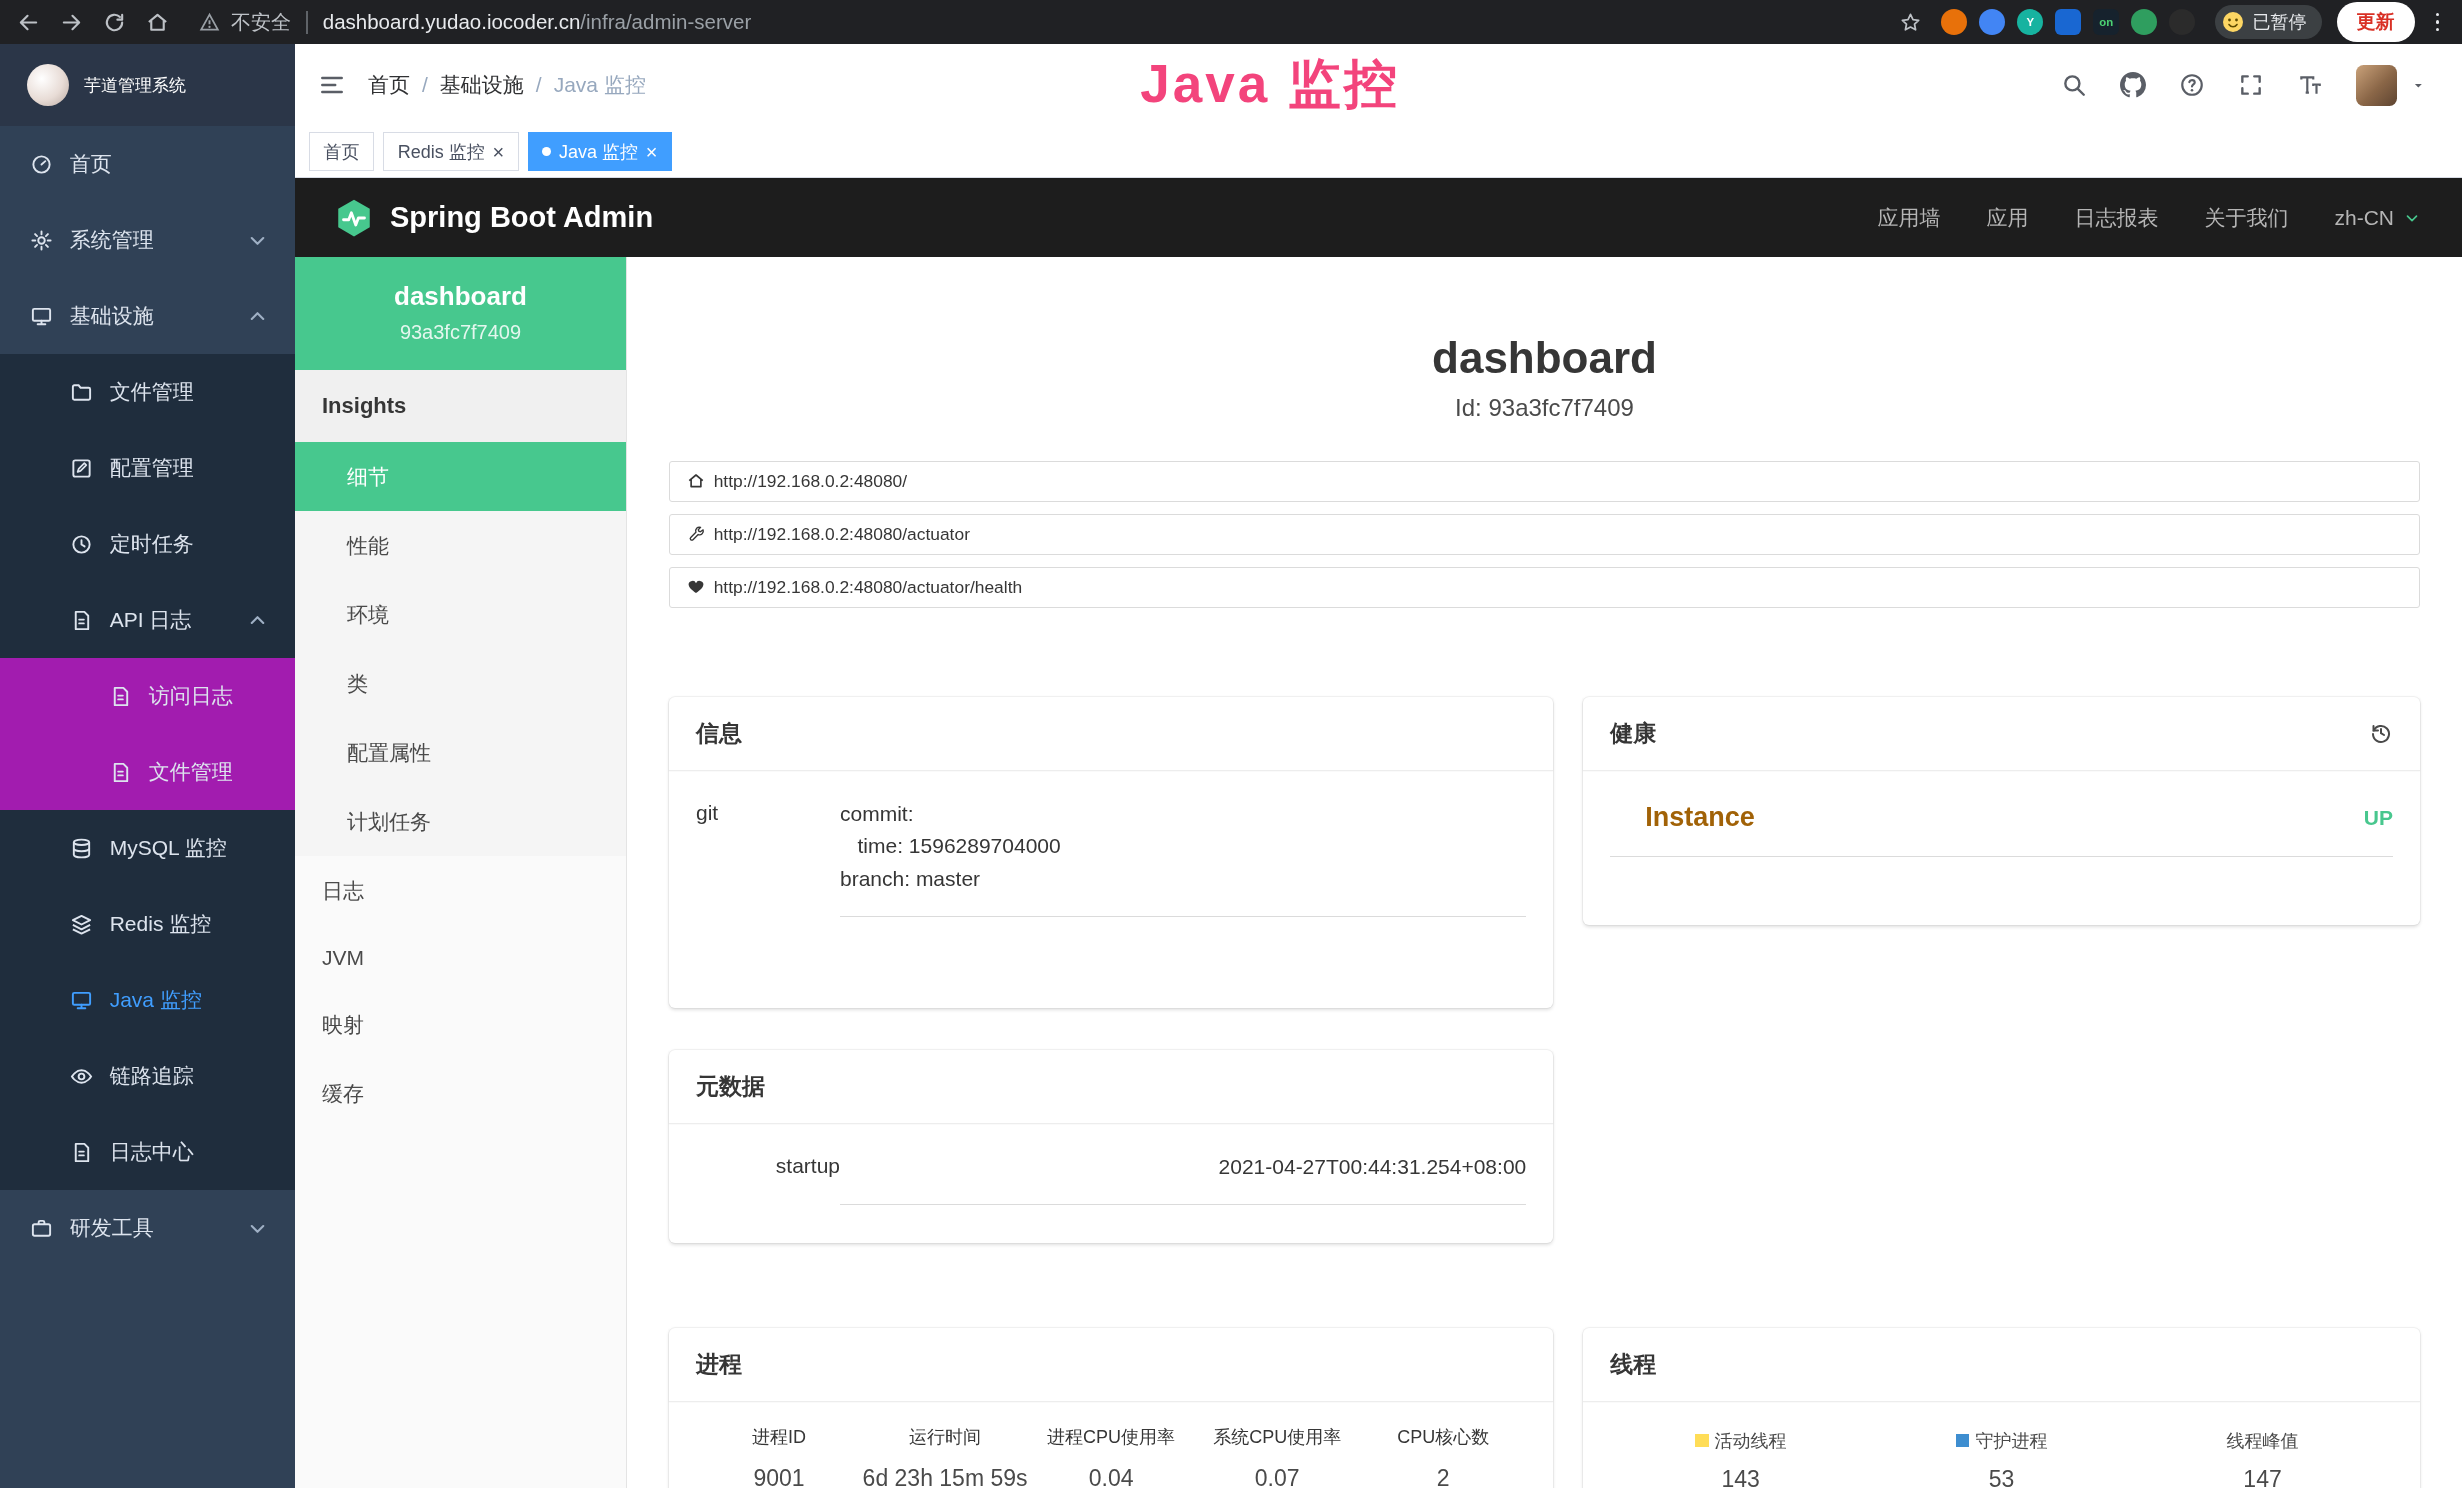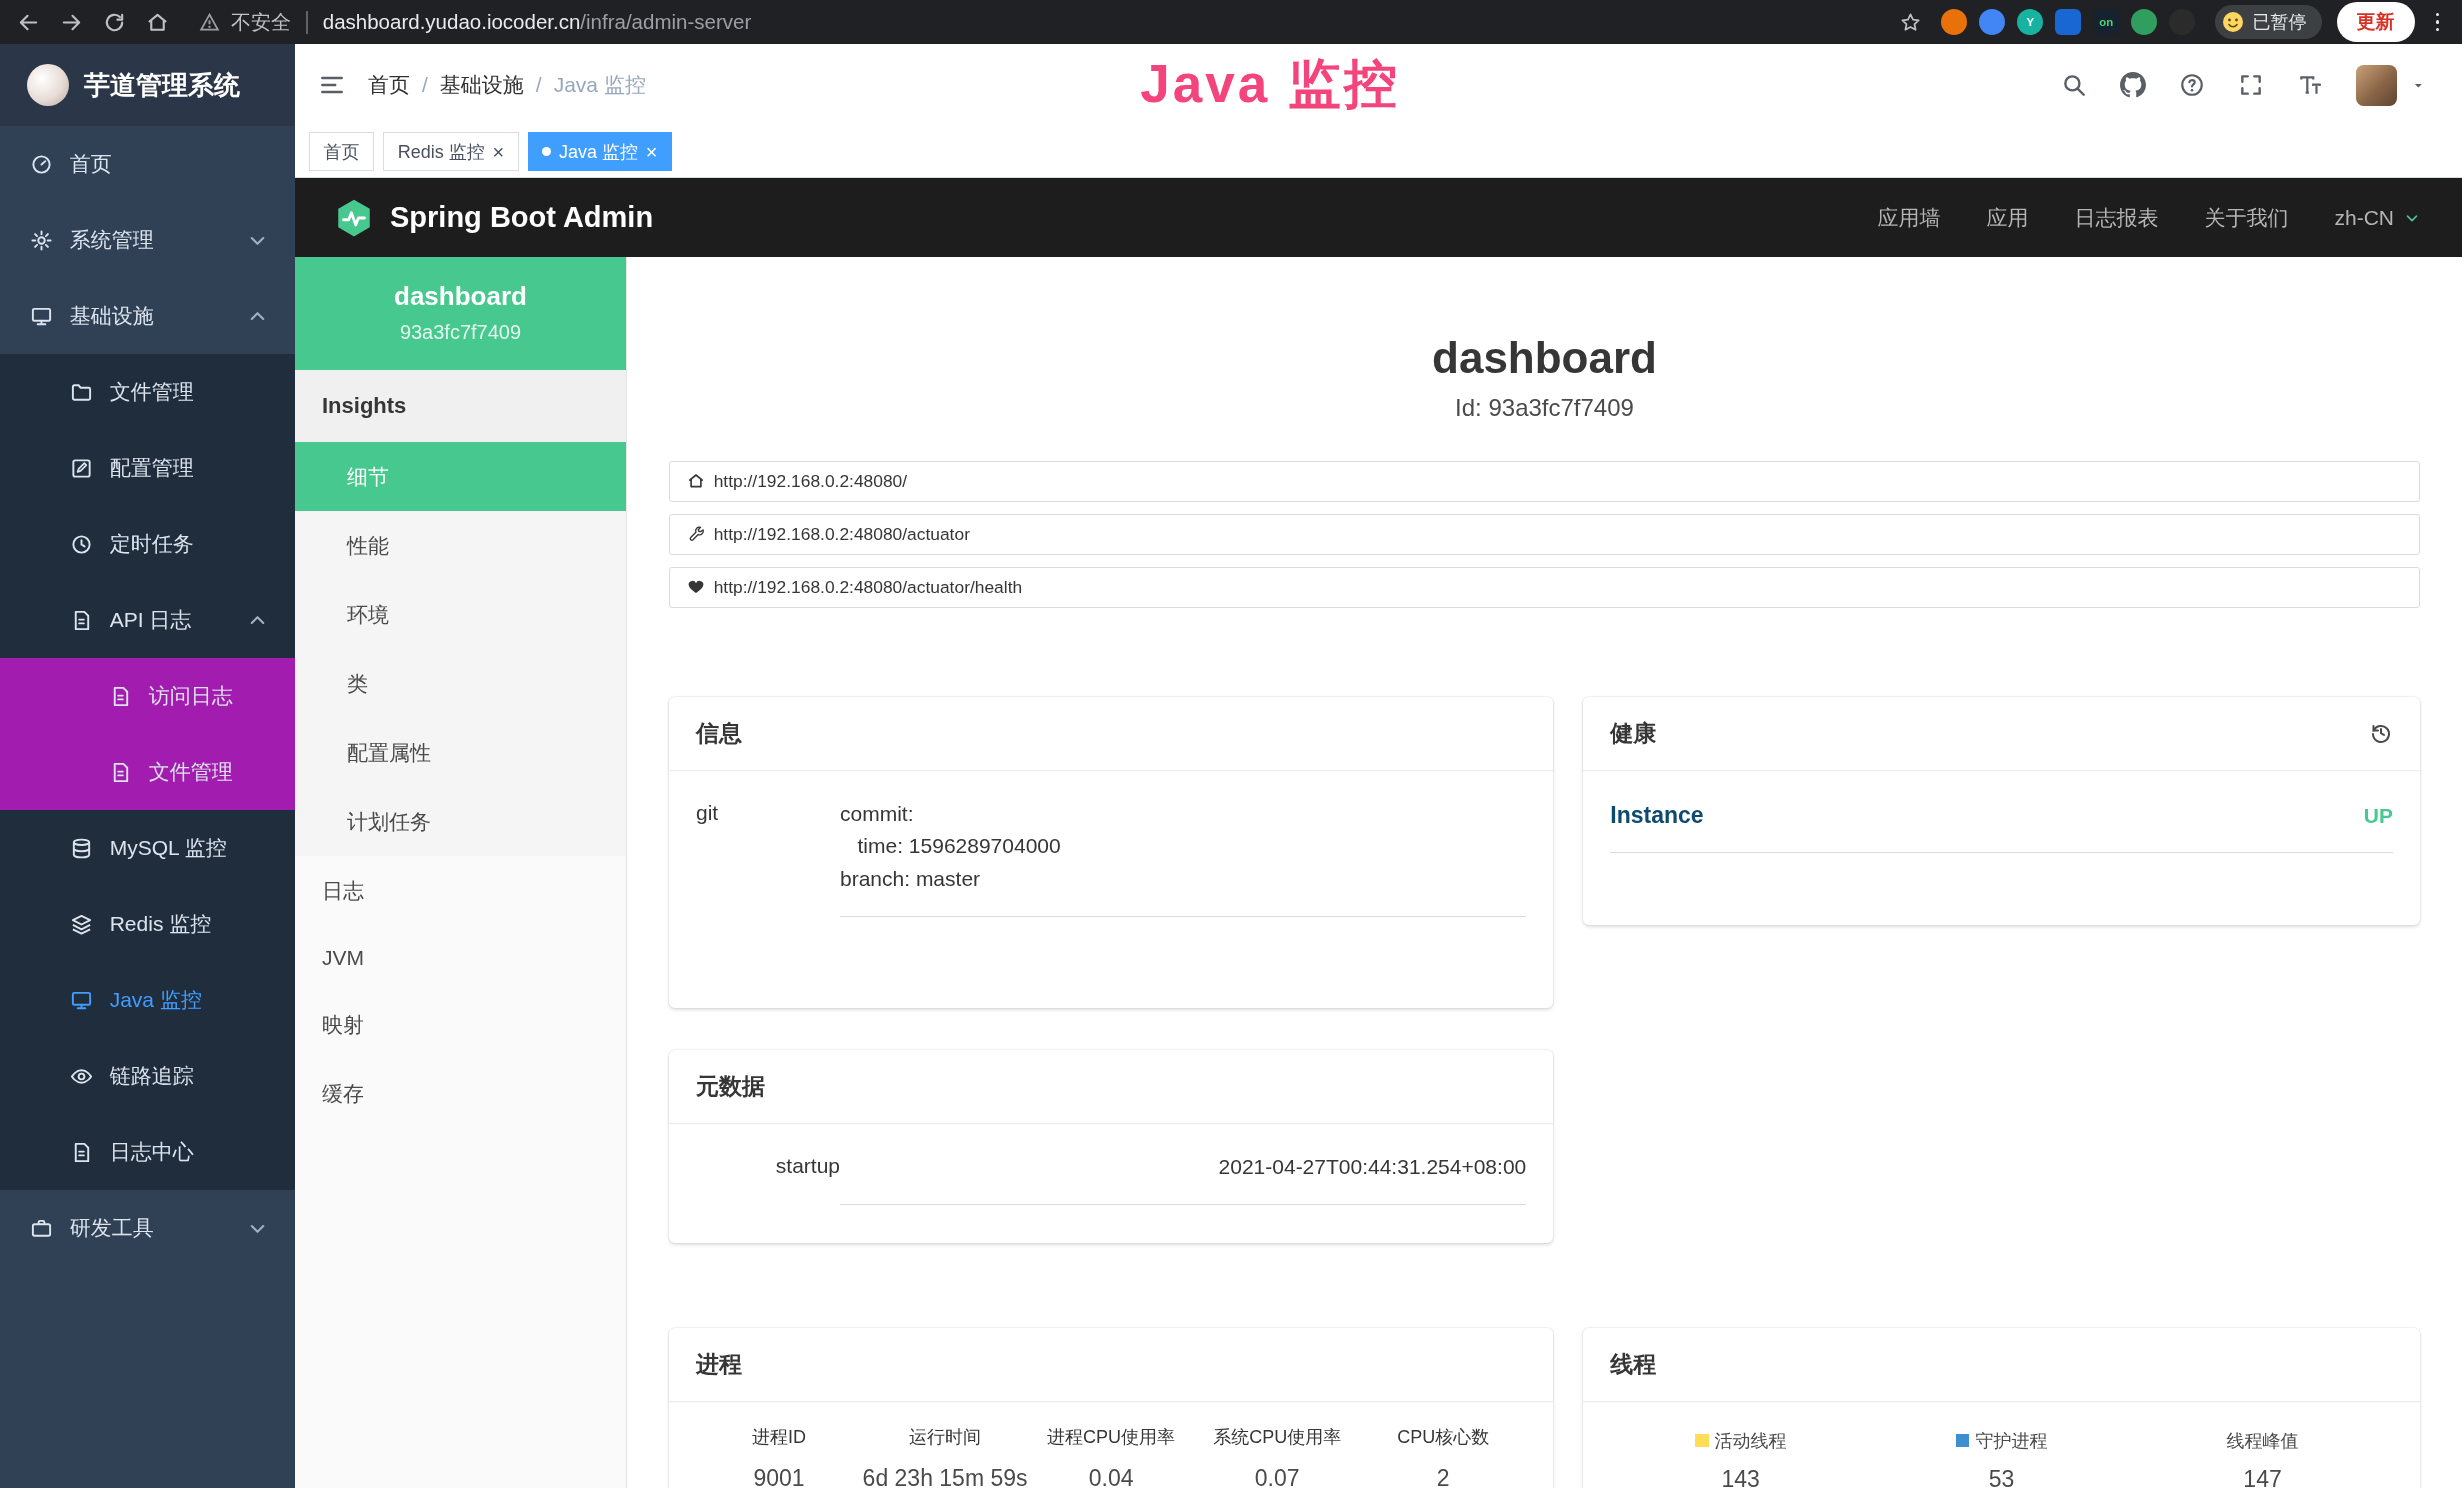--- a/index.html
+++ b/index.html
@@ -28,21 +28,21 @@
   .smiley .icn { width: 24px; height: 24px; }
   .pill.update { background: #fff; color: #d93025; font-size: 19px; font-weight: bold; padding: 6.8px 20px; }
   .vdots { display: inline-flex; flex-direction: column; gap: 3.8px; padding: 3px 6px; cursor: pointer; }
   .vdots i { width: 3.8px; height: 3.8px; border-radius: 50%; background: #e8eaed; }
 
   
   .app-row { display: flex; height: calc(100% - 44px); }
   .app-sidebar { width: 295px; flex-shrink: 0; background: #304156; display: flex; flex-direction: column; overflow: hidden; }
   .logo-row { height: 82px; flex-shrink: 0; display: flex; align-items: center; gap: 15px; padding-left: 27px; background: #2b3648; cursor: pointer; }
   .logo-img { width: 42px; height: 42px; border-radius: 50%; background: radial-gradient(circle at 35% 35%, #ffffff, #e8dcd6 55%, #b8a8a0); flex-shrink: 0; }
-  .logo-title { font-size: 26px; font-weight: bold; color: #fff; }
+  .logo-title { font-size: 17px; font-weight: normal; color: #fff; }
   #app-menu { flex: 1; overflow: hidden; }
   .m-item { position: relative; height: 76px; display: flex; align-items: center; gap: 16.7px; font-size: 21px; color: #dde4ee; cursor: pointer; }
   .m-item .iconwrap .icn { width: 23px; height: 23px; }
   .m-item.lvl1 { padding-left: 30px; }
   .m-item.lvl2 { padding-left: 70px; background: #1f2d3d; }
   .m-item.lvl3 { padding-left: 109px; background: #a21caf; }
   .m-item.active { color: #409EFF; }
   .chev { position: absolute; right: 26px; color: #9fb0c5; }
   .chev .icn { width: 16.7px; height: 16.7px; }
 
@@ -107,21 +107,21 @@
   .k { width: 144px; flex-shrink: 0; font-size: 21px; color: #363636; padding-top: 3px; }
   .v { flex: 1; font-size: 21px; color: #363636; line-height: 1.55; border-bottom: 0.8px solid #dbdbdb; padding-bottom: 21px; }
   .v .line { white-space: pre; }
   .card-info { min-height: 311px; }
   .card-meta { margin-top: 42px; min-height: 193px; text-align: right; }
   .card-process { margin-top: 85px; }
   .card-health { min-height: 228px; }
   .card-threads { margin-top: 403px; overflow: hidden; min-height: 364px; }
 
   .health-row { display: flex; justify-content: space-between; align-items: center; border-bottom: 0.8px solid #dbdbdb; padding-bottom: 23px; margin-top: 4.6px; cursor: pointer; }
-  .h-name { font-size: 23px; font-weight: bold; color: #0c4a6e; }
+  .h-name { font-size: 27px; font-weight: bold; color: #a16207; margin-left: 35px; }
   .h-status { font-size: 21px; font-weight: bold; color: #48c78e; }
 
   .prow { display: flex; text-align: center; }
   .prow .cell { flex: 1; }
   .prow.h .cell { font-size: 18px; color: #363636; }
   .prow.vals { border-bottom: 0.8px solid #ededed; }
   .prow.vals .cell { font-size: 23px; color: #4a4a4a; padding: 16.7px 0 20px; }
 
   .legend { display: flex; text-align: center; }
   .lg { flex: 1; }

